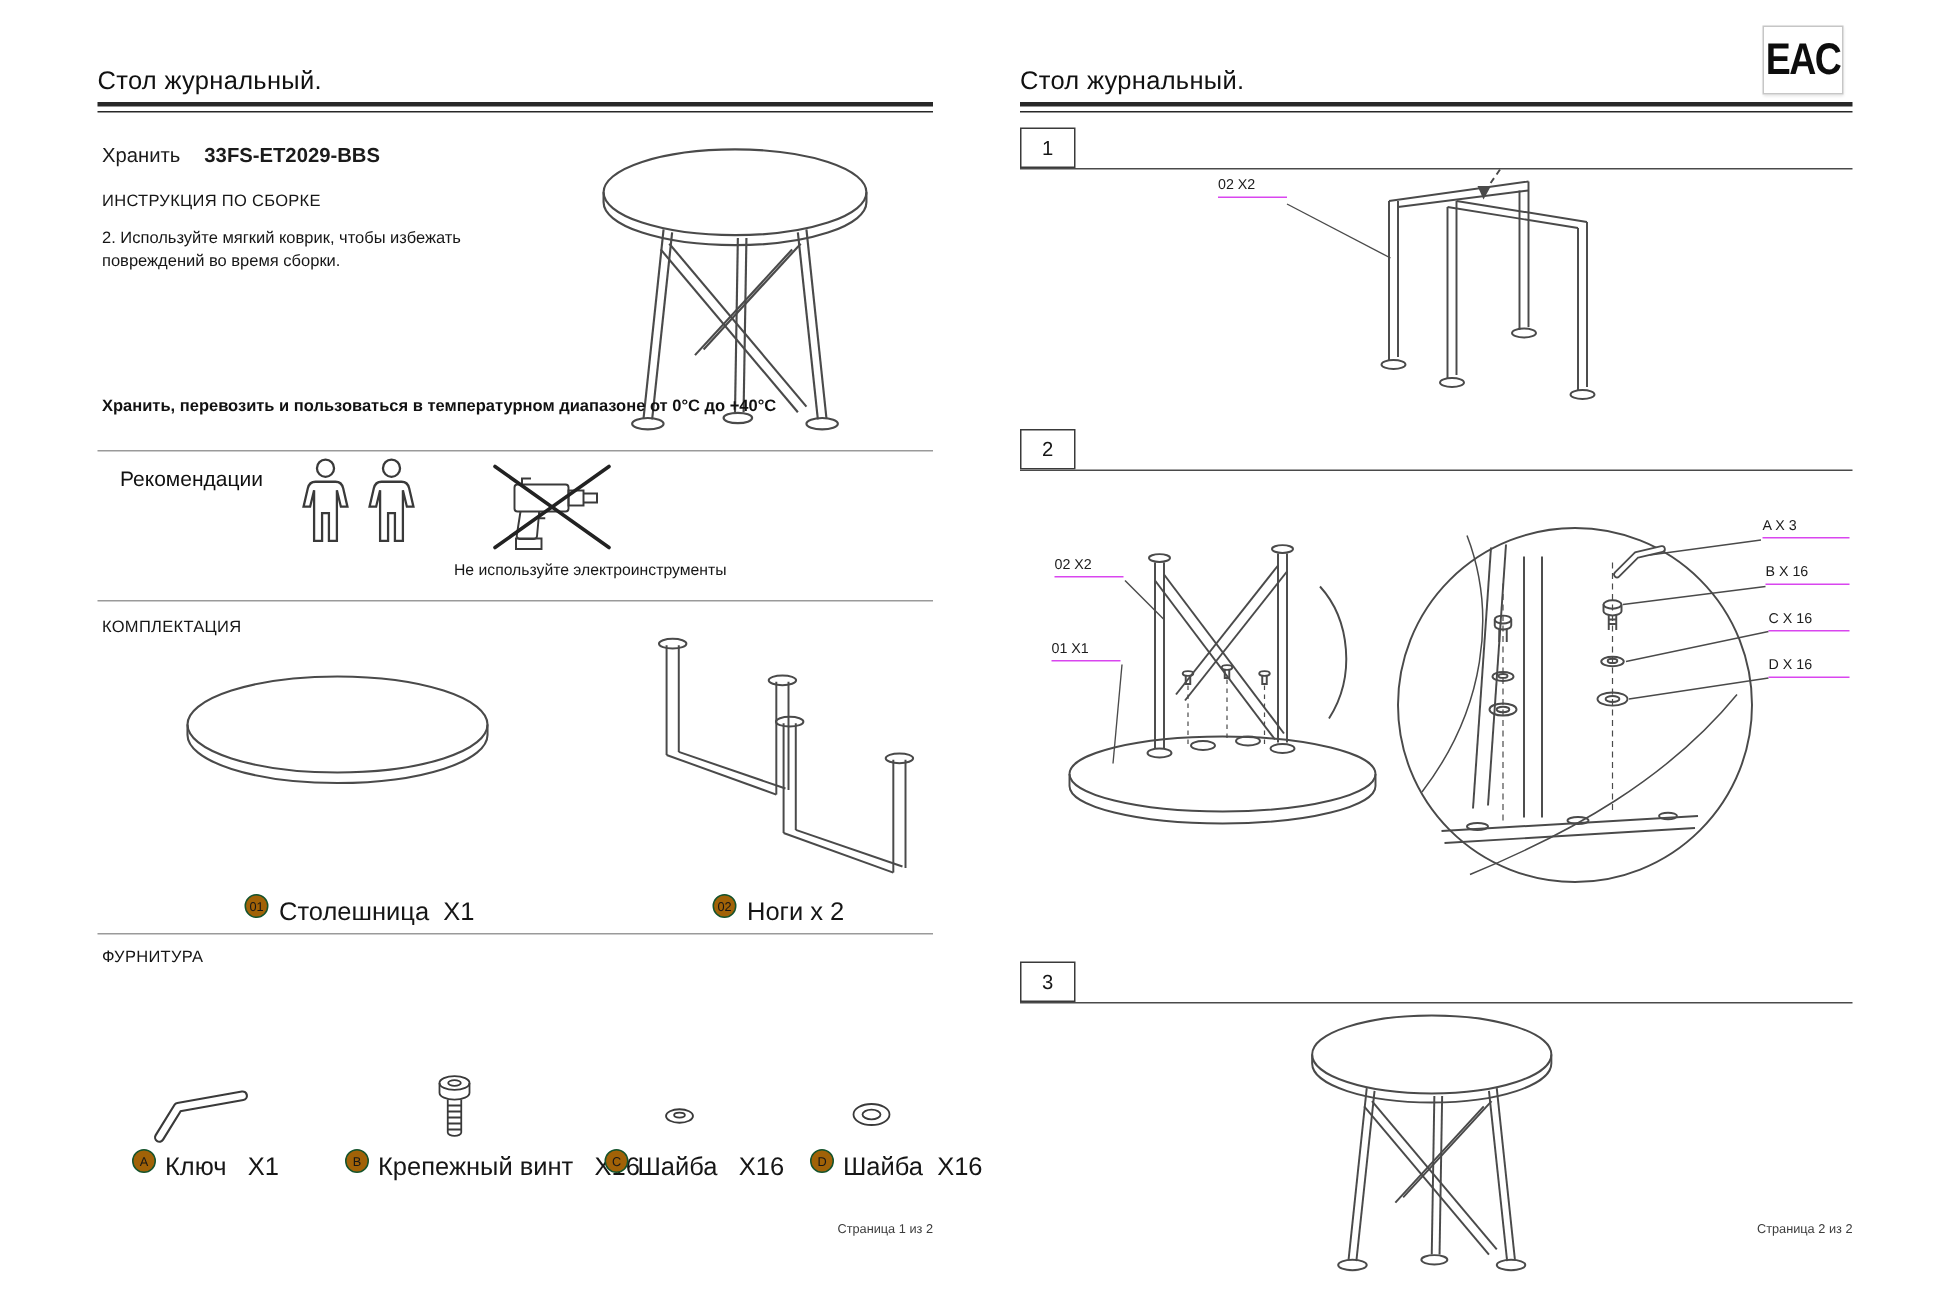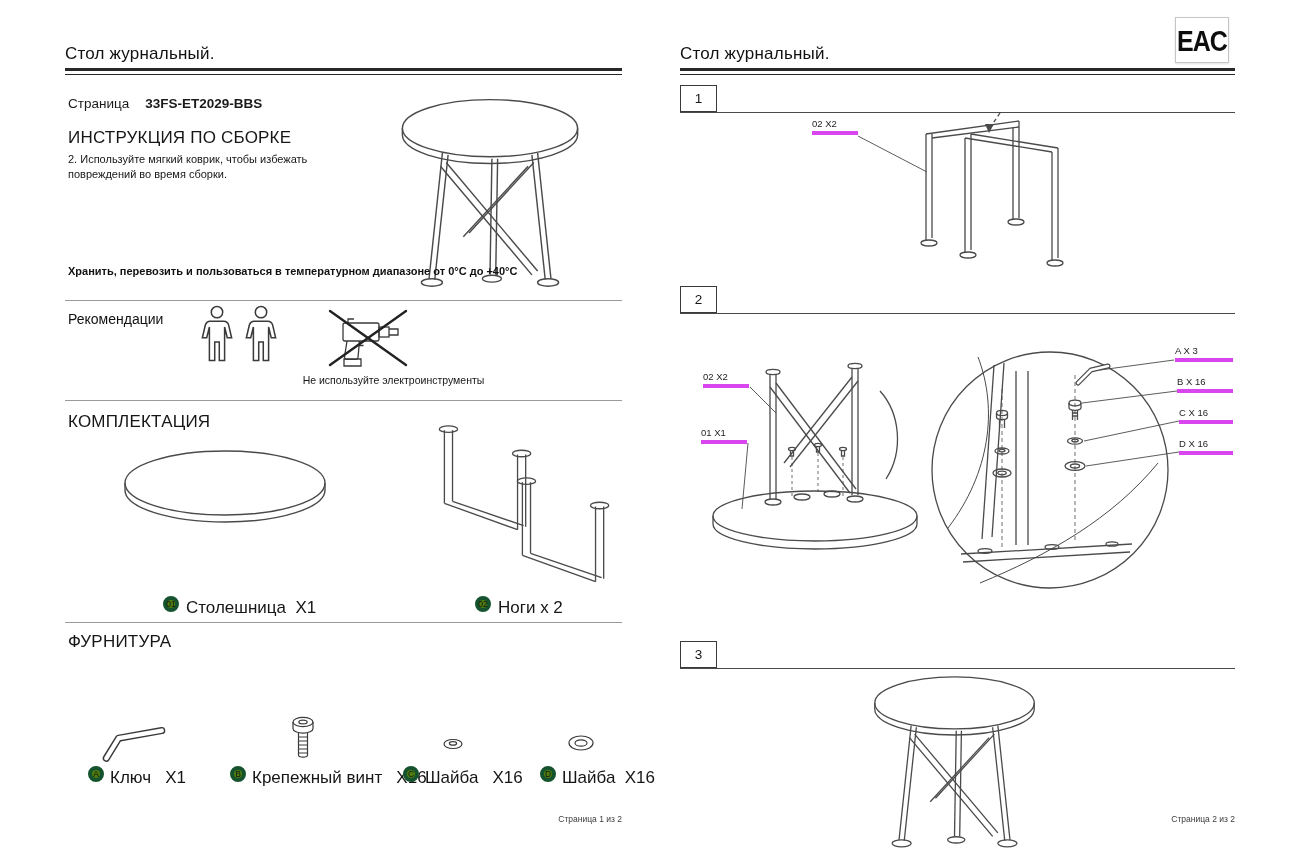--- a/index.html
+++ b/index.html
@@ -4,31 +4,31 @@
 <style>
 *{margin:0;padding:0;box-sizing:border-box}
 html,body{background:#ffffff}
 .sheet{position:relative;width:1300px;height:867px;background:#ffffff;font-family:"Liberation Sans",sans-serif;color:#1b1b1b;overflow:hidden}
 .abs{position:absolute}
 .page-title{position:absolute;font-size:17px;letter-spacing:.2px;color:#111}
 .title-rule{position:absolute;height:7px;border-top:3px solid #282828;border-bottom:1.4px solid #282828}
 .h-rule{position:absolute;border-top:1px solid #9a9a9a;height:0}
 .article-row{position:absolute;font-size:13.5px}
 .article-value{font-weight:bold;margin-left:16px}
-.heading-xs{position:absolute;font-size:17px;letter-spacing:.2px;color:#161616}
+.heading-xs{position:absolute;font-size:11px;letter-spacing:.2px;color:#161616}
 .body-text{position:absolute;font-size:11px;line-height:1.34;color:#161616}
 .body-text p{margin-bottom:3px}
 .warn{position:absolute;font-size:11px;font-weight:bold;line-height:1.55;color:#111}
 .rec-heading{position:absolute;font-size:14px;color:#111}
 .note{position:absolute;font-size:10.5px;text-align:center;color:#161616}
-.code-circle{position:absolute;width:16px;height:16px;border:4px solid #14532d;border-radius:50%;display:flex;align-items:center;justify-content:center;font-size:8.5px;background:#4d7c0f;color:#161616}
+.code-circle{position:absolute;width:16px;height:16px;border:1px solid #14532d;border-radius:50%;display:flex;align-items:center;justify-content:center;font-size:8.5px;background:#a16207;color:#161616}
 .part-label{position:absolute;font-size:17px;white-space:pre;color:#161616}
 .step-box{position:absolute;width:37px;height:27px;border:1.6px solid #3a3a3a;background:#fff;display:flex;align-items:center;justify-content:center;font-size:13.5px;color:#161616;z-index:2}
 .step-line{position:absolute;width:555px;border-top:1.4px solid #4a4a4a;height:0}
-.callout{position:absolute;font-size:9.5px;color:#1d1d1d;border-bottom:4px solid #d946ef;padding-bottom:2px;white-space:pre}
+.callout{position:absolute;font-size:9.5px;color:#1d1d1d;border-bottom:1px solid #d946ef;padding-bottom:2px;white-space:pre}
 .footer{position:absolute;font-size:8.5px;color:#3c3c3c;text-align:right;width:130px;z-index:3}
 .eac-box{position:absolute;left:1175px;top:17px;width:54px;height:46px;border:1px solid #c6c6c6;display:flex;align-items:center;justify-content:center;box-shadow:0 1px 2px rgba(0,0,0,.12);background:#fff}
 .eac-text{font-size:25px;font-weight:bold;letter-spacing:-1px;transform:scaleY(1.18);color:#0d0d0d}
 svg{display:block}
 </style>
 </head>
 <body>
 
 <div class="sheet">
 
@@ -117,40 +117,40 @@
           <ellipse cx="16" cy="10" rx="6" ry="3.2"></ellipse>
         </g>
       </symbol>
     </defs>
   </svg>
 
   <div class="page-title" style="left:65px;top:44px">Стол журнальный.</div>
   <div class="title-rule" style="left:65px;top:68px;width:557px"></div>
 
   <div class="article-row" style="left:68px;top:96px">
-    <span>Страница</span><span class="article-value">33FS-ET2029-BBS</span>
+    <span>Хранить</span><span class="article-value">33FS-ET2029-BBS</span>
   </div>
 
   <div class="heading-xs" style="left:68px;top:128px">ИНСТРУКЦИЯ ПО СБОРКЕ</div>
 
   <div class="body-text" style="left:68px;top:152px;width:254px">
     <p>2. Используйте мягкий коврик, чтобы избежать повреждений во время сборки.</p>
   </div>
 
   <svg class="abs" style="left:385px;top:92px" width="210" height="200" viewBox="0 0 210 200">
     <use href="#sym-table" width="210" height="200"></use>
   </svg>
 
   <div class="warn" style="left:68px;top:263px;width:530px">
     <div>Хранить, перевозить и пользоваться в температурном диапазоне от 0°С до +40°С</div>
   </div>
 
   <div class="h-rule" style="left:65px;top:300px;width:557px"></div>
 
-  <div class="rec-heading" style="left:68px;top:311px">Рекомендации</div>
+  <div class="rec-heading" style="left:80px;top:311px">Рекомендации</div>
 
   <svg class="abs" style="left:198px;top:303px" width="38" height="62" viewBox="0 0 40 62">
       <use href="#sym-person" width="40" height="62"></use>
     </svg>
   <svg class="abs" style="left:242px;top:303px" width="38" height="62" viewBox="0 0 40 62">
       <use href="#sym-person" width="40" height="62"></use>
     </svg>
   <svg class="abs" style="left:323px;top:306px" width="90" height="64" viewBox="0 0 90 64">
       <use href="#sym-drill" width="90" height="64"></use>
     </svg>

